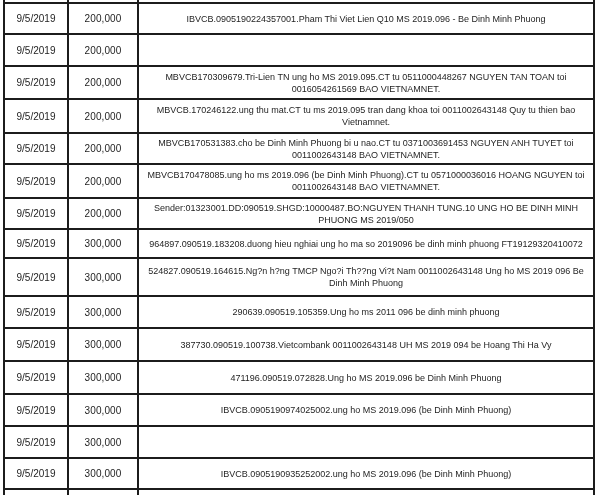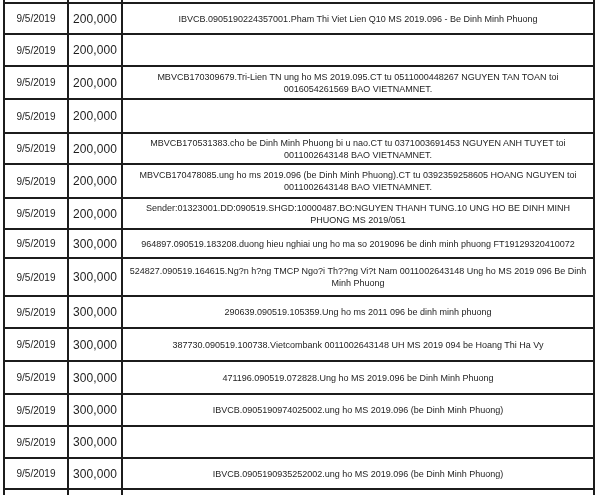--- a/index.html
+++ b/index.html
@@ -13,21 +13,21 @@
     box-sizing:border-box;background:#ffffff;
   }
   .row{display:flex;box-sizing:border-box;border-bottom:2px solid #1c1c1c;overflow:hidden;}
   .row.partial-top{height:4px;}
   .row.partial-bottom{height:5px;border-bottom:none;}
   .cell{
     display:flex;align-items:center;justify-content:center;text-align:center;
     box-sizing:border-box;overflow:hidden;
   }
   .c-date{width:64px;border-right:2px solid #1c1c1c;font-size:10px;}
-  .c-amount{width:54px;border-right:2px solid #1c1c1c;font-size:12px;letter-spacing:.1px;}
+  .c-amount{width:70px;border-right:2px solid #1c1c1c;font-size:10px;letter-spacing:.1px;}
   .c-desc{flex:1;font-size:9px;line-height:12px;padding:0 5px;}
 </style>
 </head>
 <body>
 
 <div id="screen">
   <div class="tbl">
 
     <div class="row partial-top">
       <div class="cell c-date"></div>
@@ -48,38 +48,39 @@
 
     <div class="row" style="height:33px">
       <div class="cell c-date">9/5/2019</div>
       <div class="cell c-amount">200,000</div>
       <div class="cell c-desc">MBVCB170309679.Tri-Lien TN ung ho MS 2019.095.CT tu 0511000448267 NGUYEN TAN TOAN toi 0016054261569 BAO VIETNAMNET.</div>
     </div>
 
     <div class="row" style="height:34px">
       <div class="cell c-date">9/5/2019</div>
       <div class="cell c-amount">200,000</div>
+      <div class="cell c-desc">MBVCB.170246122.ung thu mat.CT tu ms 2019.095 tran dang khoa toi 0011002643148 Quy tu thien bao Vietnamnet.</div>
     </div>
 
     <div class="row" style="height:31px">
       <div class="cell c-date">9/5/2019</div>
       <div class="cell c-amount">200,000</div>
       <div class="cell c-desc">MBVCB170531383.cho be Dinh Minh Phuong bi u nao.CT tu 0371003691453 NGUYEN ANH TUYET toi 0011002643148 BAO VIETNAMNET.</div>
     </div>
 
     <div class="row" style="height:34px">
       <div class="cell c-date">9/5/2019</div>
       <div class="cell c-amount">200,000</div>
-      <div class="cell c-desc">MBVCB170478085.ung ho ms 2019.096 (be Dinh Minh Phuong).CT tu 0392359258605 HOANG NGUYEN toi 0011002643148 BAO VIETNAMNET.</div>
+      <div class="cell c-desc">MBVCB170478085.ung ho ms 2019.096 (be Dinh Minh Phuong).CT tu 0571000036016 HOANG NGUYEN toi 0011002643148 BAO VIETNAMNET.</div>
     </div>
 
     <div class="row" style="height:31px">
       <div class="cell c-date">9/5/2019</div>
       <div class="cell c-amount">200,000</div>
-      <div class="cell c-desc">Sender:01323001.DD:090519.SHGD:10000487.BO:NGUYEN THANH TUNG.10 UNG HO BE DINH MINH PHUONG MS 2019/051</div>
+      <div class="cell c-desc">Sender:01323001.DD:090519.SHGD:10000487.BO:NGUYEN THANH TUNG.10 UNG HO BE DINH MINH PHUONG MS 2019/050</div>
     </div>
 
     <div class="row" style="height:29px">
       <div class="cell c-date">9/5/2019</div>
       <div class="cell c-amount">300,000</div>
       <div class="cell c-desc">964897.090519.183208.duong hieu nghiai ung ho ma so 2019096 be dinh minh phuong FT19129320410072</div>
     </div>
 
     <div class="row" style="height:38px">
       <div class="cell c-date">9/5/2019</div>

